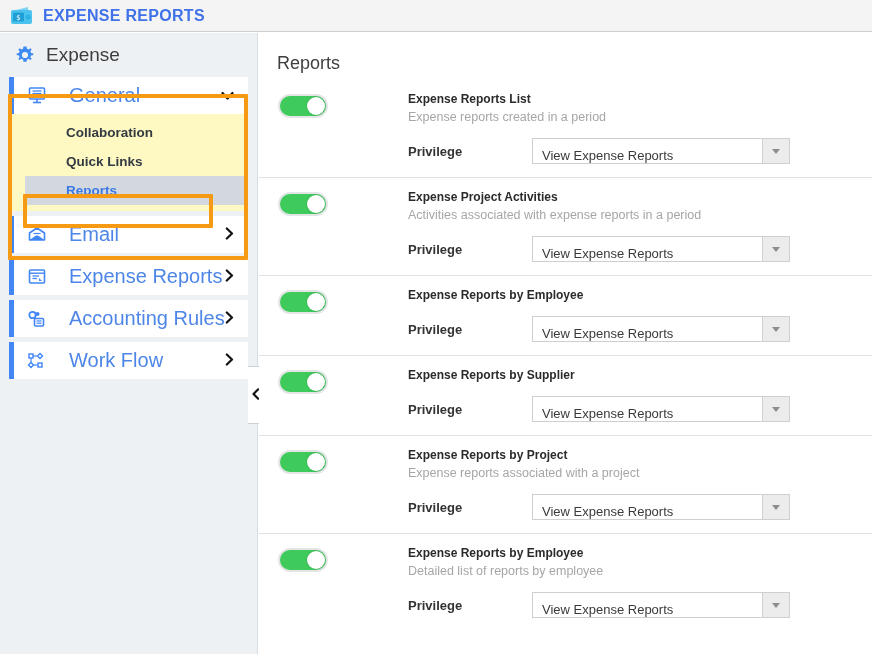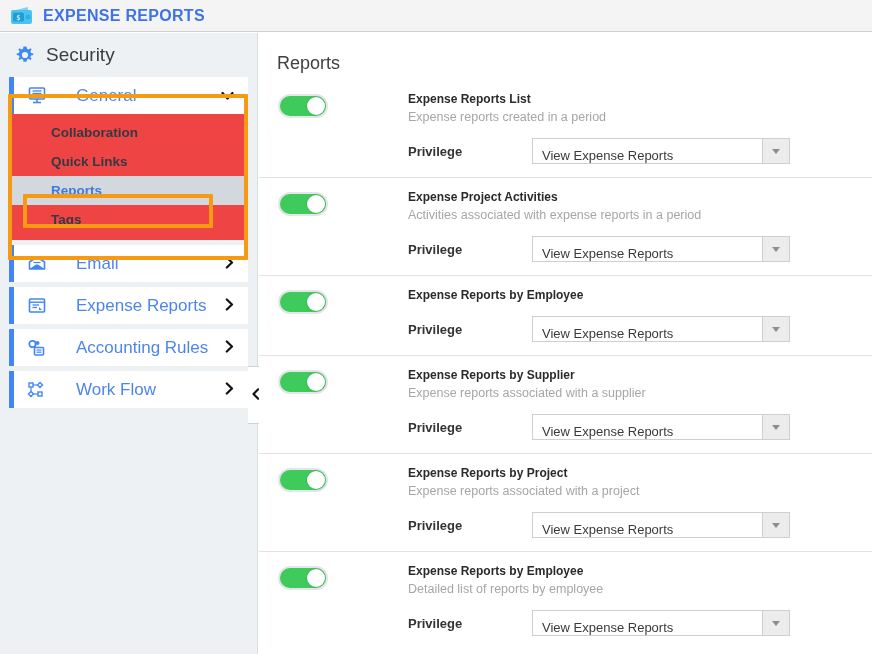--- a/index.html
+++ b/index.html
@@ -51,28 +51,28 @@
     display: flex; align-items: center;
     padding-left: 18px;
     cursor: pointer;
   }
   .menu-row::before {
     content:""; position:absolute; left:0; top:0; bottom:0; width:5px;
     background: #4286f5;
   }
   .menu-icon { width: 20px; height: 18px; position: relative; flex:0 0 auto; }
   .menu-text {
-    margin-left: 29px; font-size: 17px; color: #4e86e8;
+    margin-left: 22px; font-size: 20px; color: #4e86e8;
   }
   .menu-caret {
     position: absolute; right: 14px; top: 50%; transform: translateY(-50%);
     font-size: 13px; color: #1b1b1b; font-weight: bold;
   }
 
-  .submenu { background: #ef4444; padding: 4px 0 6px 1px; }
+  .submenu { background: #fef9c3; padding: 4px 0 6px 16px; }
   .submenu-item {
     height: 29px; display: flex; align-items: center;
     padding-left: 41px;
     font-size: 13.5px; font-weight: bold; color: #333a42;
     cursor: pointer;
   }
   .submenu-item.active { background: #d2d8de; color: #3c7ae4; }
 
   
   .ann {
@@ -170,21 +170,21 @@
 
   <div class="sidebar">
 
     <div class="settings-head">
       <span class="gear-icon">
         <svg width="22" height="22" viewBox="0 0 22 22">
           <path d="M11 2.6 l1.5 0 .5 2.2 1.6 .7 1.9-1.2 1.1 1.1 -1.2 1.9 .7 1.6 2.2 .5 0 1.5 -2.2 .5 -.7 1.6 1.2 1.9 -1.1 1.1 -1.9-1.2 -1.6 .7 -.5 2.2 -1.5 0 -1.5 0 -.5-2.2 -1.6-.7 -1.9 1.2 -1.1-1.1 1.2-1.9 -.7-1.6 -2.2-.5 0-1.5 2.2-.5 .7-1.6 -1.2-1.9 1.1-1.1 1.9 1.2 1.6-.7 .5-2.2 z" fill="#3d8bf2"></path>
           <circle cx="11" cy="11" r="3.1" fill="#eef1f4"></circle>
         </svg>
       </span>
-      <span class="settings-label">Security</span>
+      <span class="settings-label">Expense</span>
     </div>
 
     <div class="menu">
 
       <div class="menu-group">
         <div class="menu-row">
           <span class="menu-icon">
             <svg width="20" height="18" viewBox="0 0 20 18">
               <rect x="2.5" y="1" width="15" height="11" rx="1" fill="none" stroke="#4286f5" stroke-width="1.6"></rect>
               <line x1="5.5" y1="4" x2="14.5" y2="4" stroke="#4286f5" stroke-width="1.3"></line>
@@ -198,21 +198,20 @@
           <span class="menu-caret">
             <svg width="13" height="9" viewBox="0 0 13 9">
                 <path d="M1.5 1.5 L6.5 7 L11.5 1.5" fill="none" stroke="#121212" stroke-width="2.2" stroke-linecap="round" stroke-linejoin="round"></path>
               </svg>
           </span>
         </div>
         <div class="submenu">
           <div class="submenu-item">Collaboration</div>
           <div class="submenu-item">Quick Links</div>
           <div class="submenu-item active">Reports</div>
-          <div class="submenu-item">Tags</div>
         </div>
       </div>
 
       <div class="menu-group">
         <div class="menu-row">
           <span class="menu-icon">
             <svg width="20" height="18" viewBox="0 0 20 18">
               <path d="M2.5 14 L2.5 7 L10 2 L17.5 7 L17.5 14 Z" fill="none" stroke="#4286f5" stroke-width="1.6" stroke-linejoin="round"></path>
               <path d="M2.5 14 L9 9.5 L11 9.5 L17.5 14 Z" fill="#4286f5"></path>
               <line x1="6.5" y1="7.5" x2="13.5" y2="7.5" stroke="#4286f5" stroke-width="1.2"></line>
@@ -365,21 +364,20 @@
           </div>
         </div>
       </div>
 
       <div class="report-row">
         <div class="toggle">
             <span class="knob"></span>
           </div>
         <div class="report-body">
           <div class="report-name">Expense Reports by Supplier</div>
-          <div class="report-desc">Expense reports associated with a supplier</div>
           <div class="privilege-row">
             <div class="privilege-label">Privilege</div>
             <div class="select">
               <span class="val">View Expense Reports</span>
               <span class="btn">
                   <i></i>
                 </span>
             </div>
           </div>
         </div>

